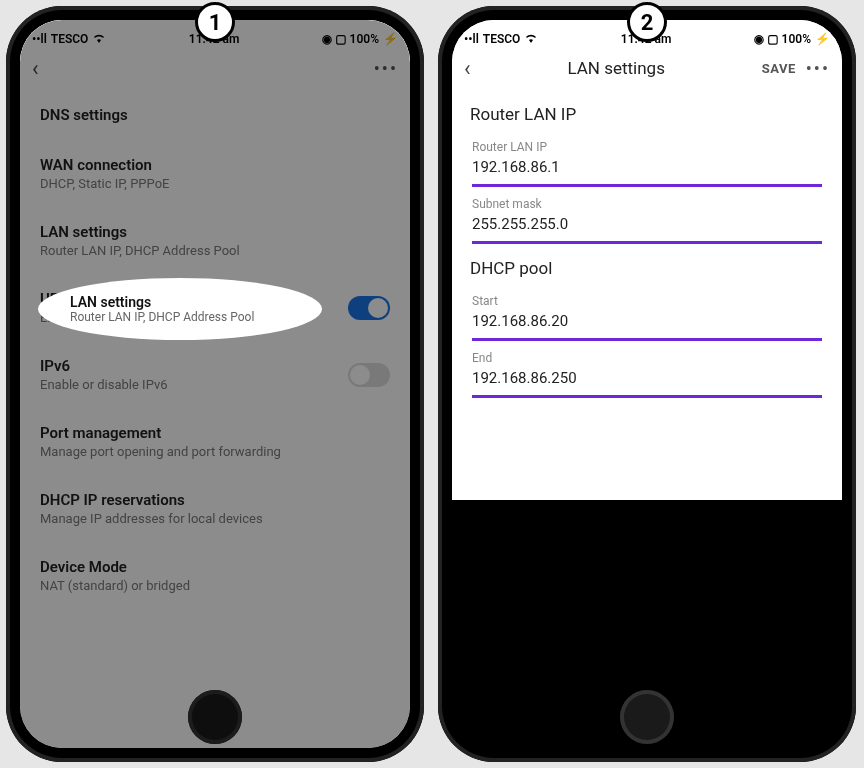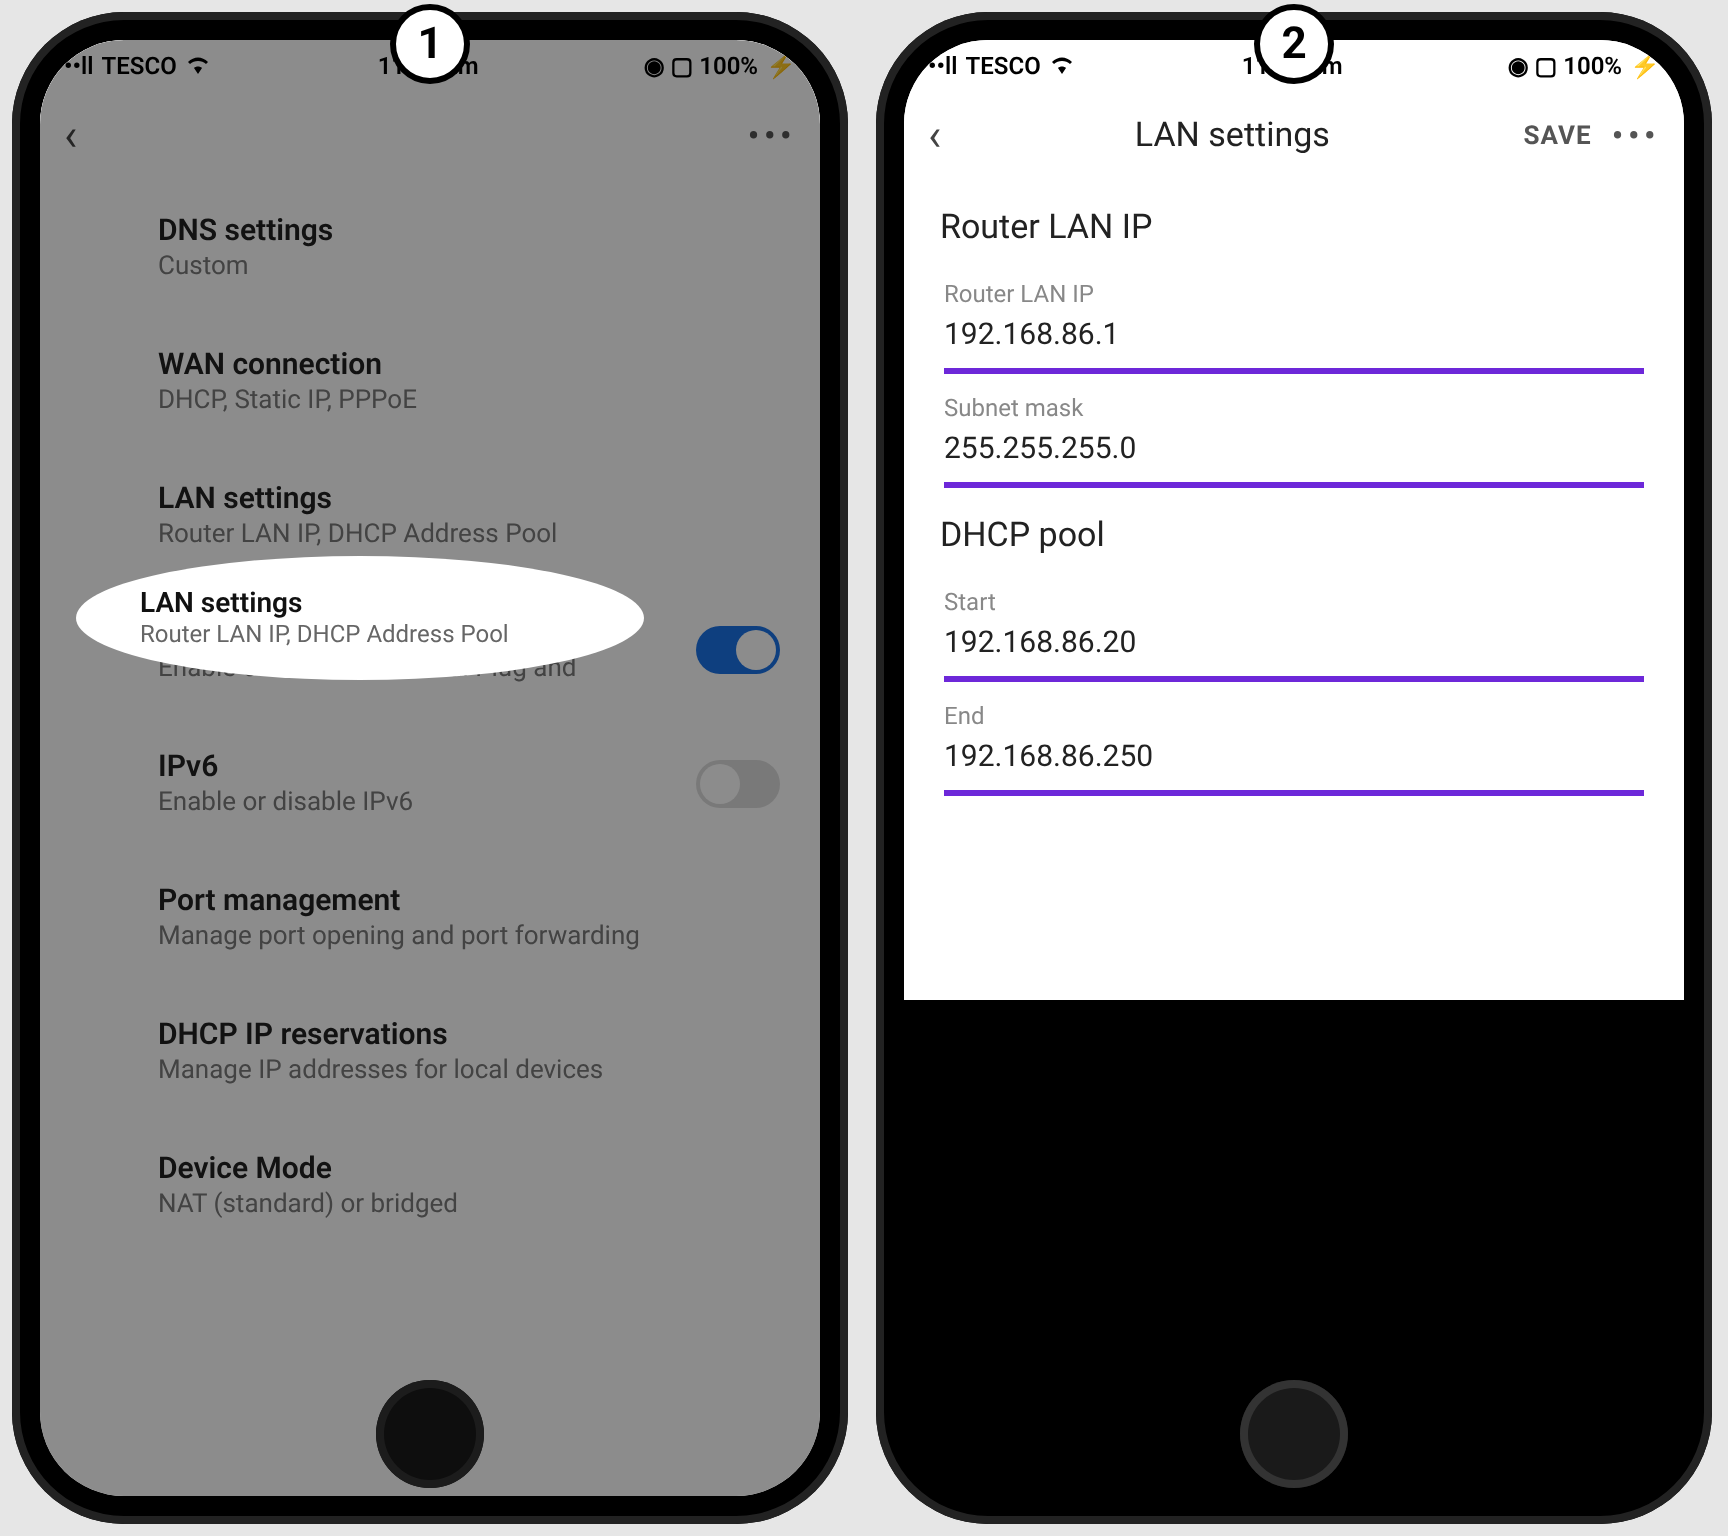--- a/index.html
+++ b/index.html
@@ -52,21 +52,21 @@
     display: flex;
     flex-direction: column;
     justify-content: center;
   }
   .lan-highlight .title { font-weight: 600; font-size: 14px; color: #111; }
   .lan-highlight .sub { font-size: 12px; color: #666; }
 
   .status-bar {
     height: 26px;
     display: flex;
-    align-items: center;
+    align-items: flex-end;
     justify-content: space-between;
     padding: 0 12px;
     font-size: 12px;
     font-weight: 600;
     color: #000;
     background: #fff;
   }
   .status-left, .status-right { display:flex; align-items:center; gap:4px; }
   .nav-bar {
     height: 44px;
@@ -82,21 +82,20 @@
   .nav-more { font-size: 18px; color:#555; letter-spacing: 2px; }
   .nav-bar-1 { justify-content: space-between; }
 
   .settings-list {
     background: #fff;
   }
   .settings-item {
     padding: 16px 20px;
     display: flex;
     align-items: center;
-    margin-left: 39px;
   }
   .settings-text { flex: 1; }
   .settings-item .title { font-size: 15px; font-weight: 600; color: #222; }
   .settings-item .sub { font-size: 13px; color: #7a7a7a; margin-top: 2px; }
   .toggle {
     width: 42px; height: 24px; border-radius: 12px; background: #1a73e8; position: relative;
   }
   .toggle::after {
     content:""; position:absolute; right:2px; top:2px; width:20px; height:20px; border-radius:50%; background:#fff;
   }
@@ -184,21 +183,20 @@
 
       <div class="nav-bar nav-bar-1">
         <span class="nav-back">‹</span>
         <span class="nav-more">•••</span>
       </div>
 
       <div class="settings-list">
         <div class="settings-item">
           <div class="settings-text">
             <div class="title">DNS settings</div>
-            <div class="sub">Custom</div>
           </div>
         </div>
         <div class="settings-item">
           <div class="settings-text">
             <div class="title">WAN connection</div>
             <div class="sub">DHCP, Static IP, PPPoE</div>
           </div>
         </div>
         <div class="settings-item">
           <div class="settings-text">

